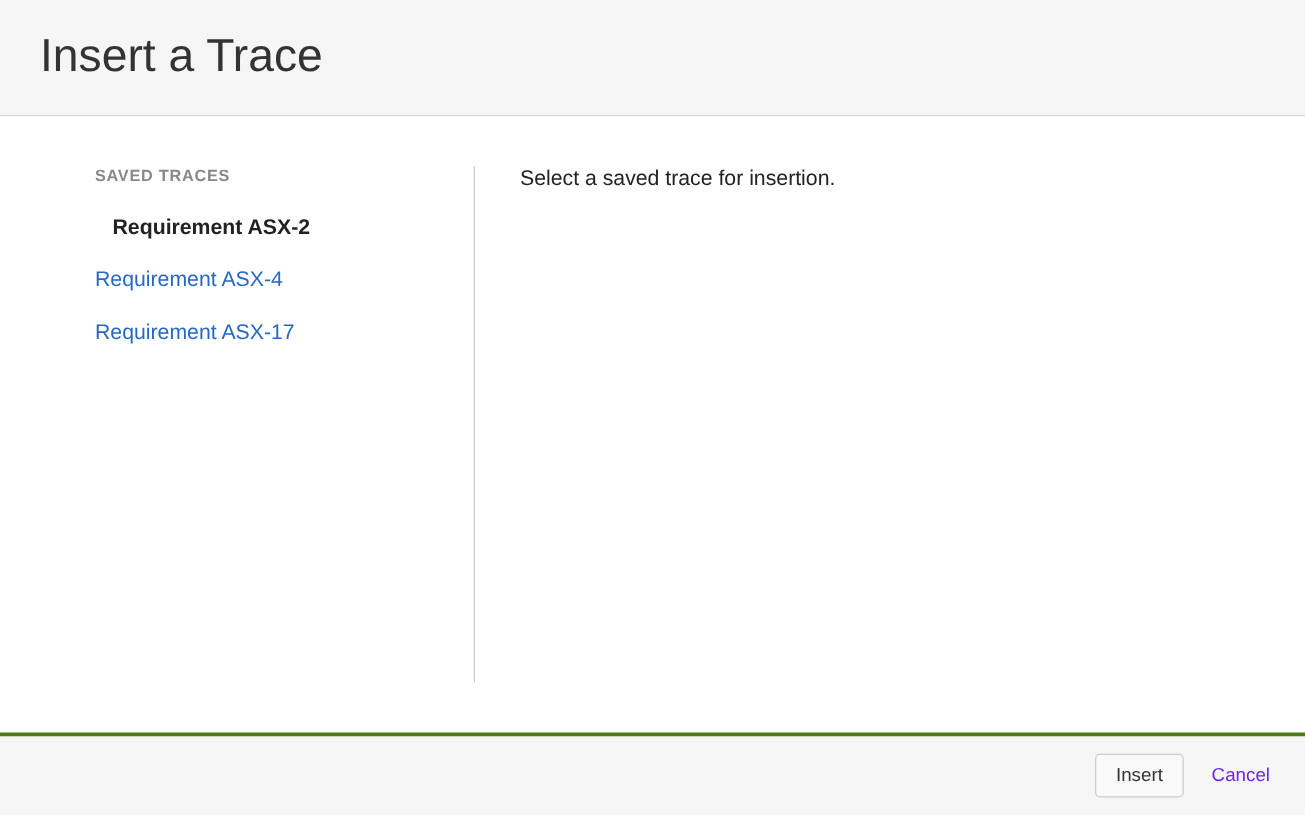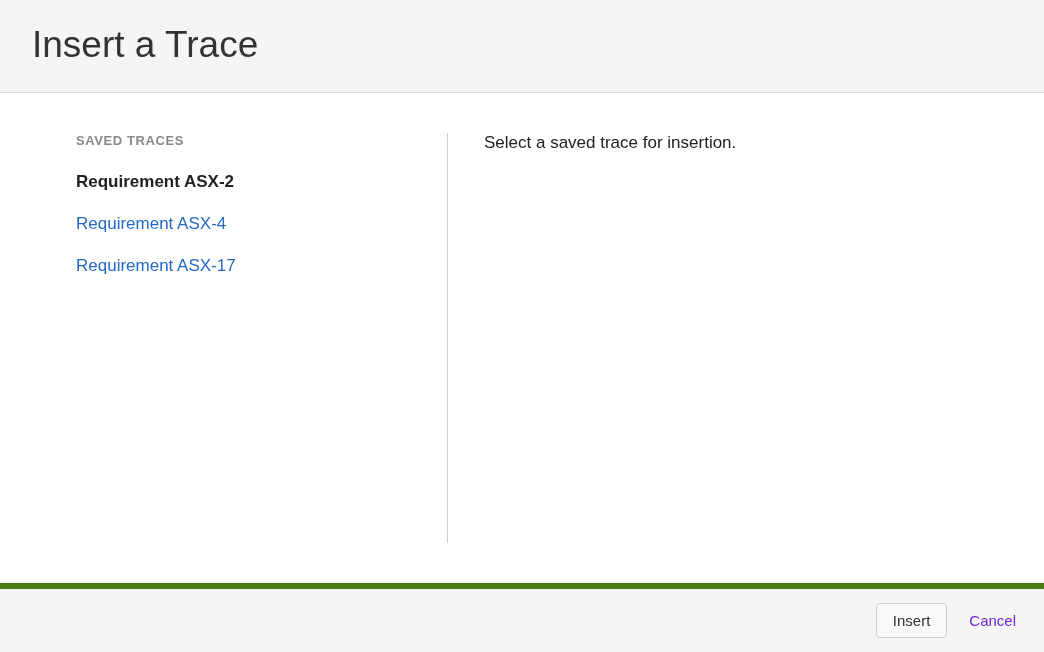--- a/index.html
+++ b/index.html
@@ -26,21 +26,21 @@
       font-weight: 400;
       color: #333;
     }
     .dialog-body {
       flex: 1;
       display: flex;
       padding: 0;
       overflow: hidden;
     }
     .sidebar {
-      width: 448px;
+      width: 380px;
       padding: 40px 0 40px 76px;
       position: relative;
     }
     .sidebar::after {
       content: "";
       position: absolute;
       right: 0;
       top: 40px;
       bottom: 40px;
       width: 1px;
@@ -59,31 +59,32 @@
     }
     .trace-item {
       font-size: 17px;
       color: #2569c4;
       margin-bottom: 22px;
       cursor: pointer;
     }
     .trace-item.selected {
       color: #222;
       font-weight: 700;
+      margin-left: 14px;
     }
     .main-panel {
       flex: 1;
       padding: 40px 36px;
     }
     .main-prompt {
       font-size: 17px;
       color: #222;
     }
     .dialog-footer {
-      border-top: 6px solid #4d7c0f;
+      border-top: 3px solid #4d7c0f;
       background: #f5f5f5;
       padding: 14px 24px;
       display: flex;
       justify-content: flex-end;
       align-items: center;
       gap: 18px;
     }
     .btn-insert {
       background: #f9f9f9;
       border: 1px solid #ccc;

